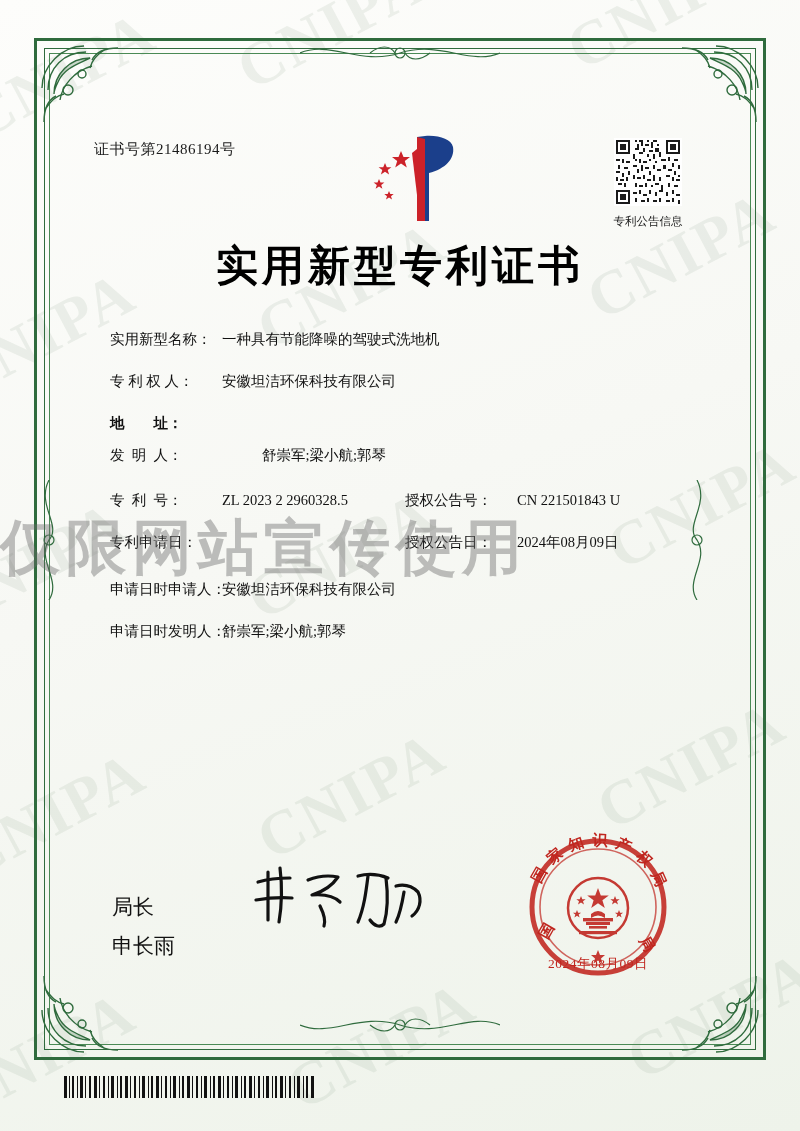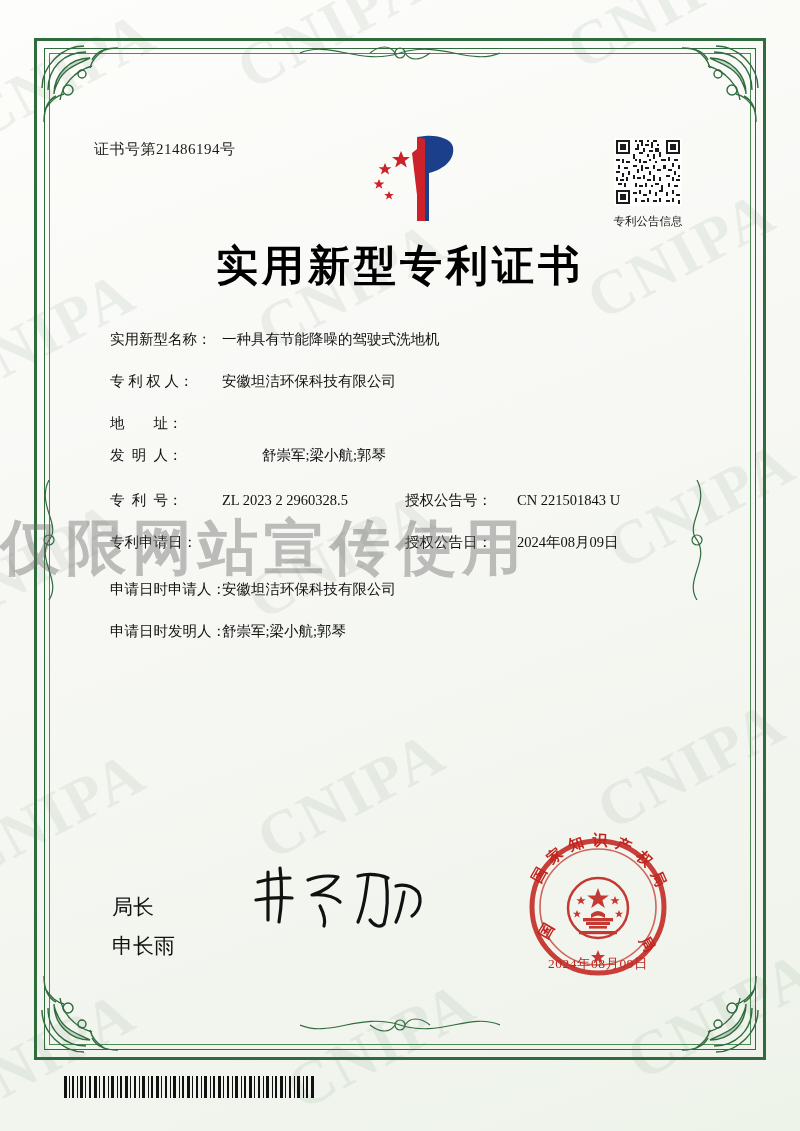--- a/index.html
+++ b/index.html
@@ -145,21 +145,21 @@
     width: 590px;
     font-size: 14.5px;
     color: #111;
     line-height: 1.6;
   }
   .row {
     display: flex;
     align-items: flex-end;
     margin-bottom: 19px;
   }
-  .row.tight { margin-bottom: 2px; }
+  .row.tight { margin-bottom: 2px; font-weight: bold; }
   .lbl {
     flex: 0 0 auto;
     white-space: pre;
   }
   .lbl.w7 { width: 112px; }
   .val {
     flex: 1 1 auto;
   }
   .val .ind { display: block; }
   .half-row {

